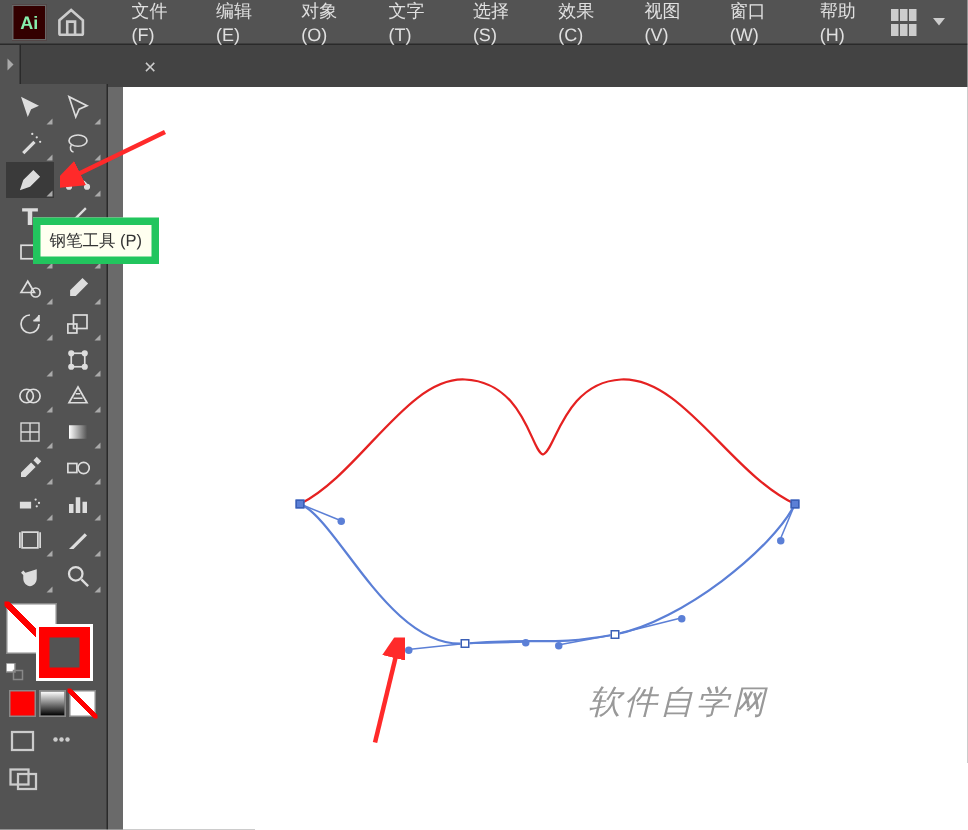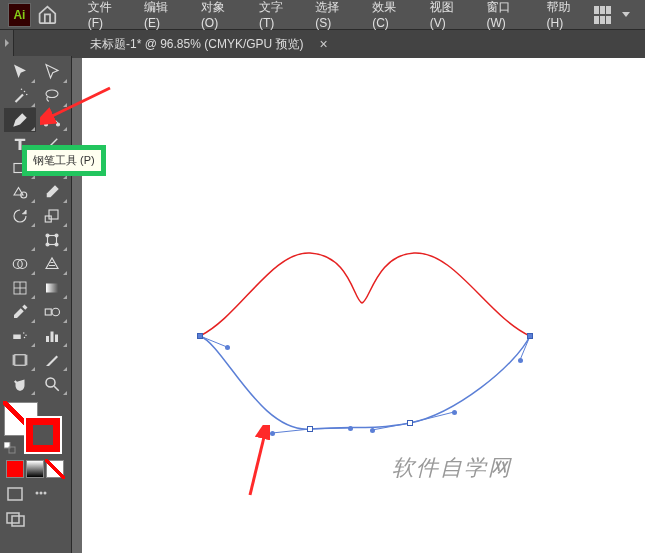--- a/index.html
+++ b/index.html
@@ -1,19 +1,19 @@
 <!DOCTYPE html>
 <html><head>
 <meta charset="utf-8">
 <style>
 * { margin: 0; padding: 0; box-sizing: border-box; font-family: "Microsoft YaHei", sans-serif; }
 body { width: 645px; height: 553px; background: #535353; overflow: hidden; position: relative; }
 
 .menubar { height: 30px; background: #535353; display: flex; align-items: center; padding-left: 8px; border-bottom: 1px solid #2a2a2a; }
-.ai-logo { width: 24px; height: 24px; background: #330000; border: 1px solid #666; color: #84cc16; font-weight: bold; font-size: 12px; display: flex; align-items: center; justify-content: center; margin-right: 6px; }
+.ai-logo { width: 24px; height: 24px; background: #330000; border: 1px solid #666; color: #86efac; font-weight: bold; font-size: 12px; display: flex; align-items: center; justify-content: center; margin-right: 6px; }
 .home-icon { width: 22px; height: 22px; color: #ccc; display: flex; align-items: center; justify-content: center; margin-right: 20px; }
 .menu-items { display: flex; gap: 0; }
 .menu-item { color: #e0e0e0; font-size: 12px; padding: 4px 10px; cursor: pointer; }
 .menu-right { margin-left: auto; display: flex; align-items: center; gap: 10px; padding-right: 15px; }
 .grid-icon { width: 18px; height: 18px; }
 
 .tabbar { height: 28px; background: #434343; display: flex; align-items: center; padding-left: 82px; }
 .tab { color: #ddd; font-size: 12px; padding: 5px 8px; display: flex; align-items: center; gap: 10px; }
 .tab-close { color: #ccc; font-size: 14px; cursor: pointer; margin-left: 6px; }
 
@@ -85,21 +85,20 @@
         <rect x="12" y="10" width="5" height="8"></rect>
       </svg>
     <svg width="8" height="6">
         <path d="M0 0 L4 5 L8 0" fill="#ccc"></path>
       </svg>
   </div>
 </div>
 
 <div class="tabbar">
   <div class="tab">
-    <span>未标题-1* @ 96.85% (CMYK/GPU 预览)</span>
     <span class="tab-close">×</span>
   </div>
 </div>
 
 <div class="side-toggle"></div>
 
 <div class="toolbar">
   <div class="tool-grid">
     <div class="tool">
         <svg viewBox="0 0 24 24" fill="#ddd">

